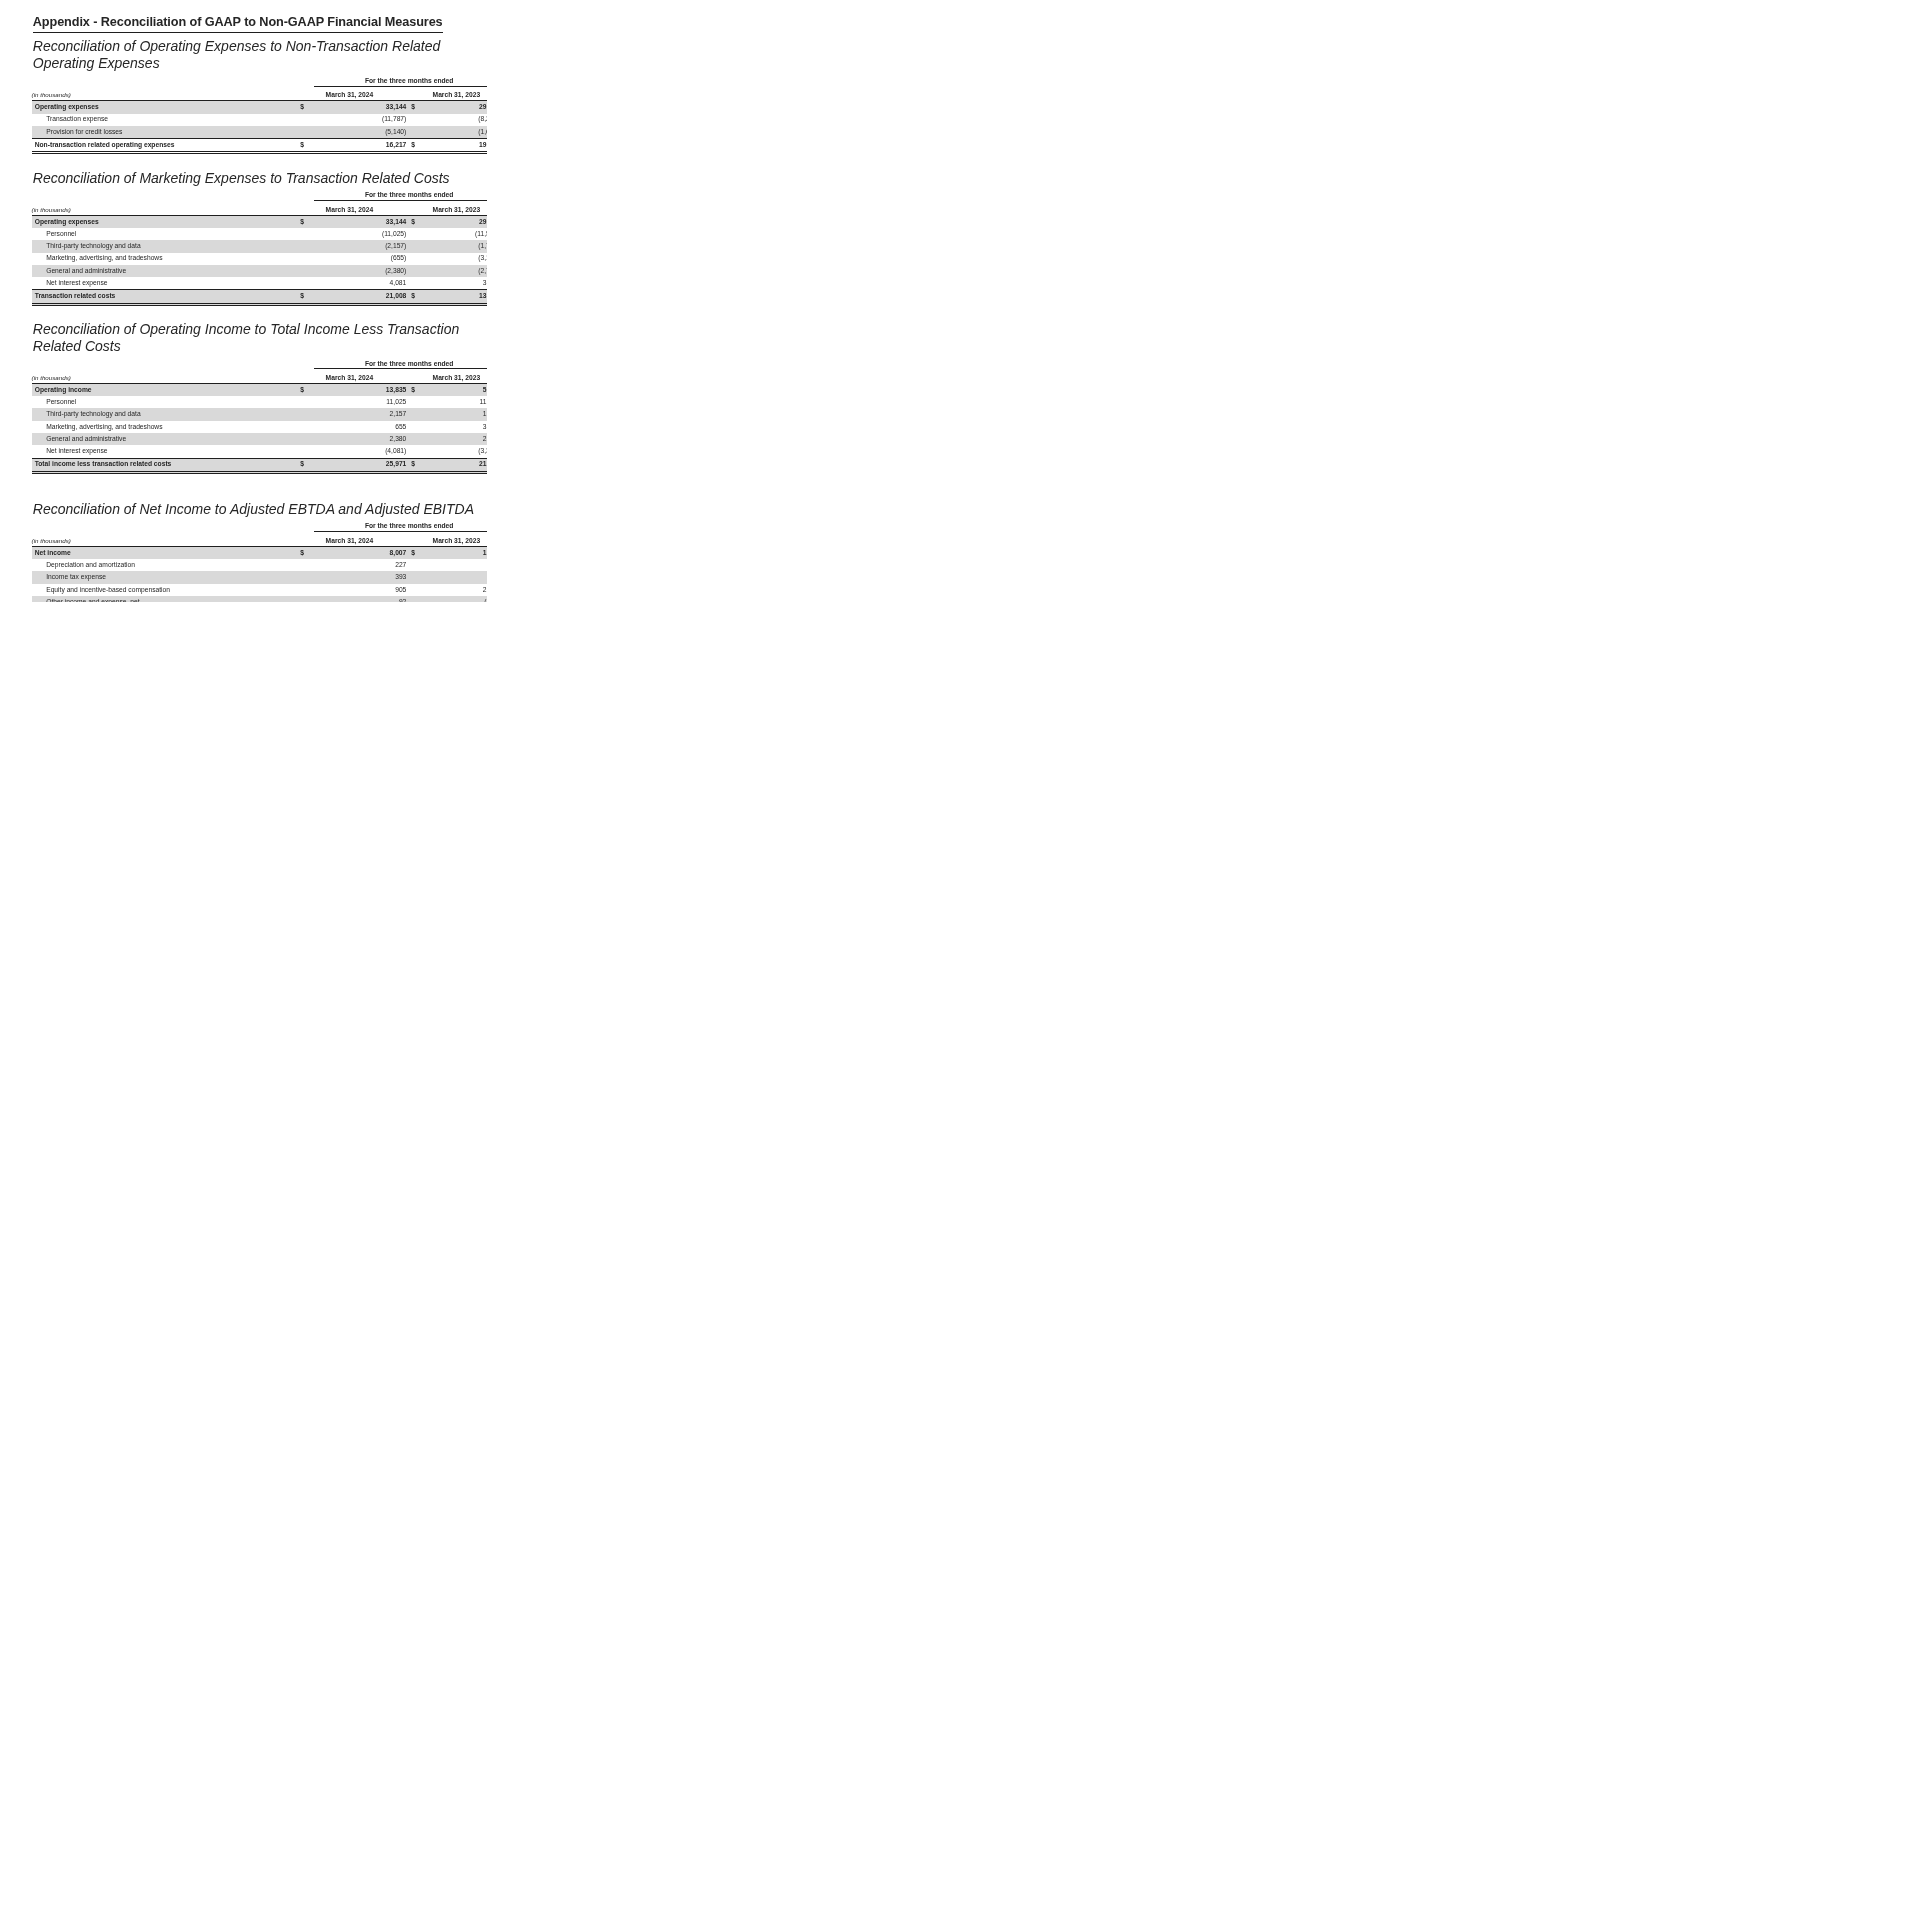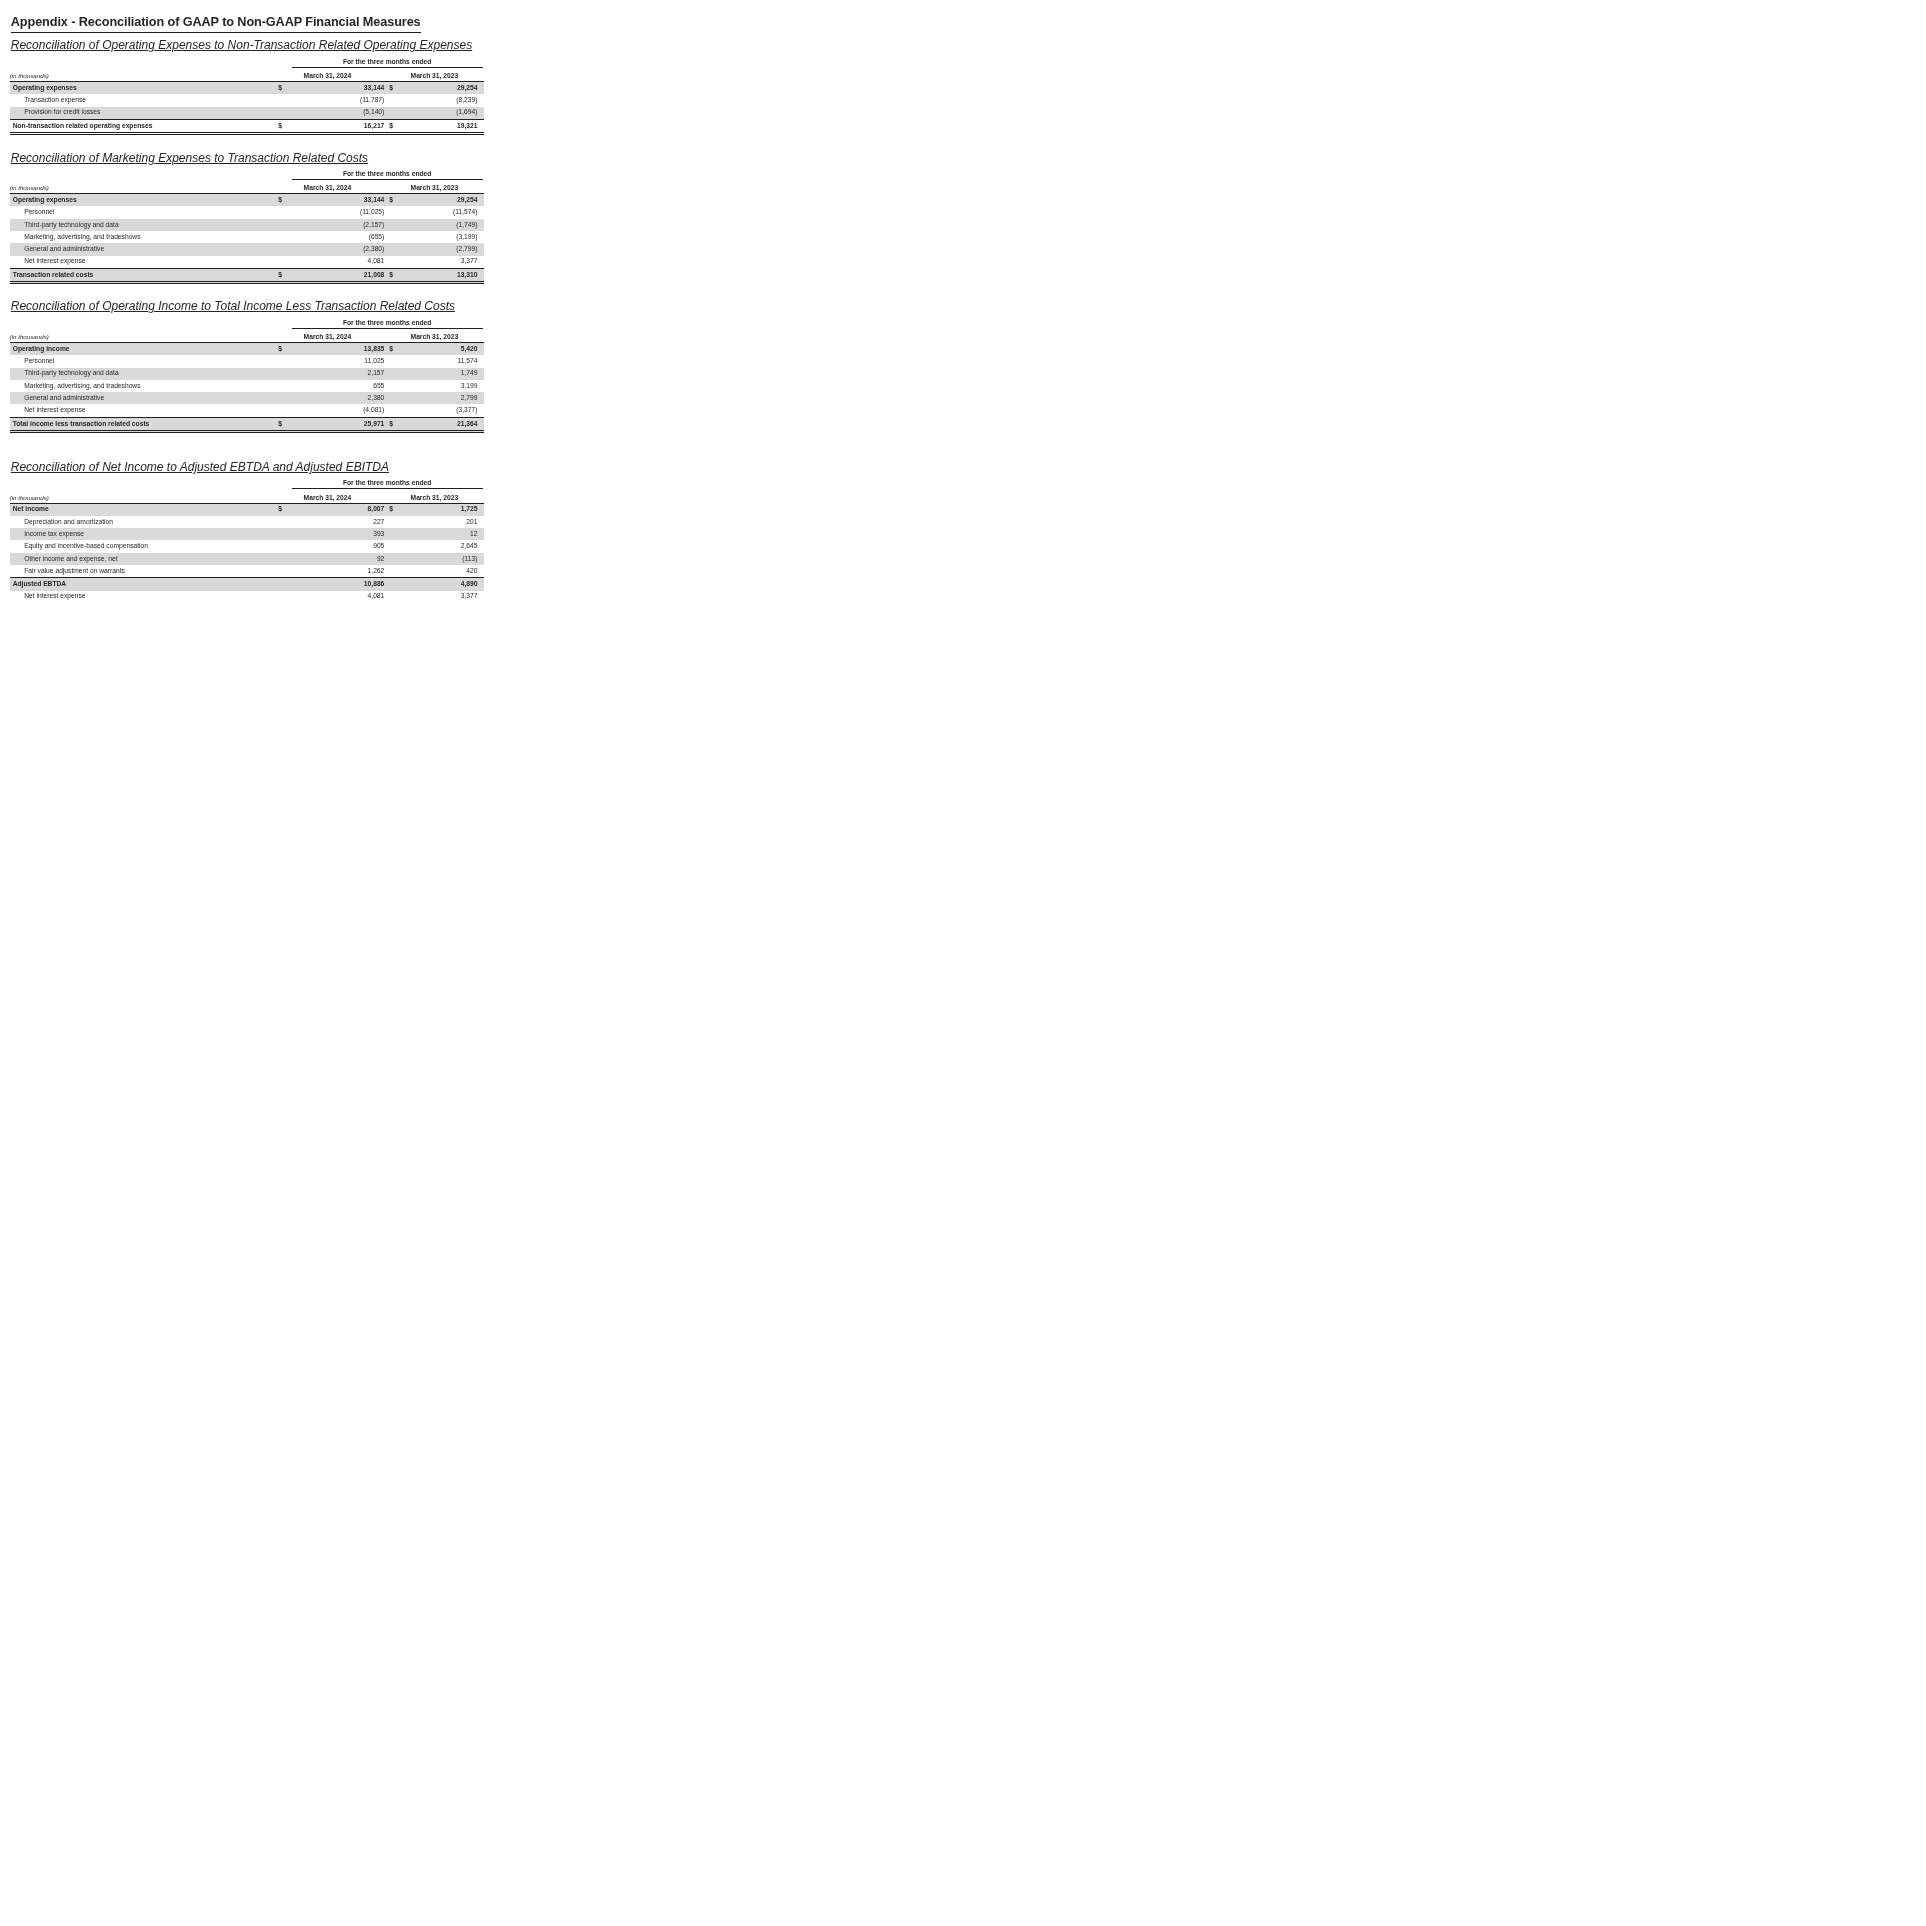--- a/index.html
+++ b/index.html
@@ -8,33 +8,33 @@
     --row-shade:#d9d9d9;
     --bg:#ffffff;
   }
   *{box-sizing:border-box;}
   html,body{margin:0;padding:0;}
   body{
     width:487px;height:602px;overflow:hidden;
     background:var(--bg);color:var(--text);
     font-family:"Liberation Sans", sans-serif;
   }
-  .page{padding:11.6px 3.9px 0 9.6px;height:100%;}
+  .page{padding:11.6px 3.9px 0 9.6px;height:100%;margin-left:22px;}
 
   .title{
     display:inline-block;
     margin:3.1px 0 0 1.2px;
     font-size:12.7px;font-weight:700;line-height:1.25;letter-spacing:-0.1px;
     border-bottom:1.9px solid var(--rule);
     padding-bottom:1.5px;
   }
 
   .section{
     margin:15.4px 0 3.9px 1.2px;
-    font-style:italic;font-size:12px;line-height:1.2;color:var(--text);text-decoration:underline;
+    font-style:italic;font-size:14px;line-height:1.2;color:var(--text);
   }
   .section.first{margin-top:5.4px;}
   .section.gap-lg{margin-top:27px;}
 
   table.fin-table{
     width:474px;border-collapse:separate;border-spacing:0;table-layout:fixed;
   }
   .c-lbl{width:260px;}
   .c-d1{width:15.4px;}
   .c-v1{width:100px;}

